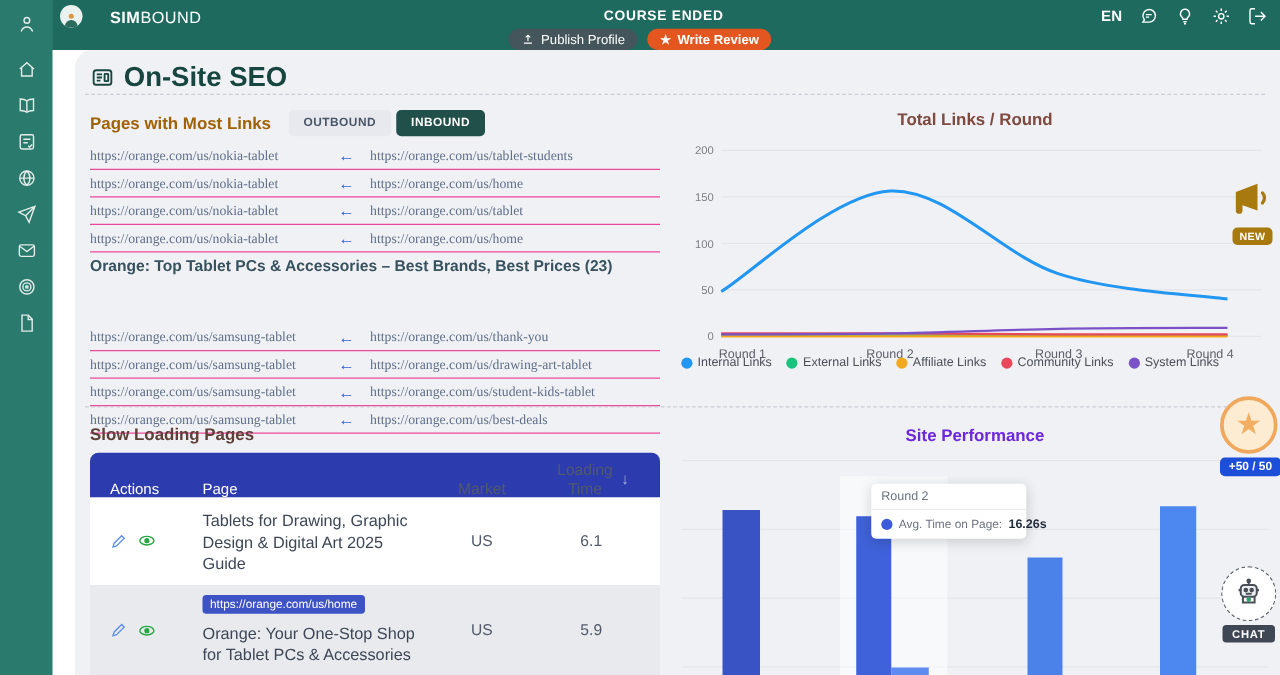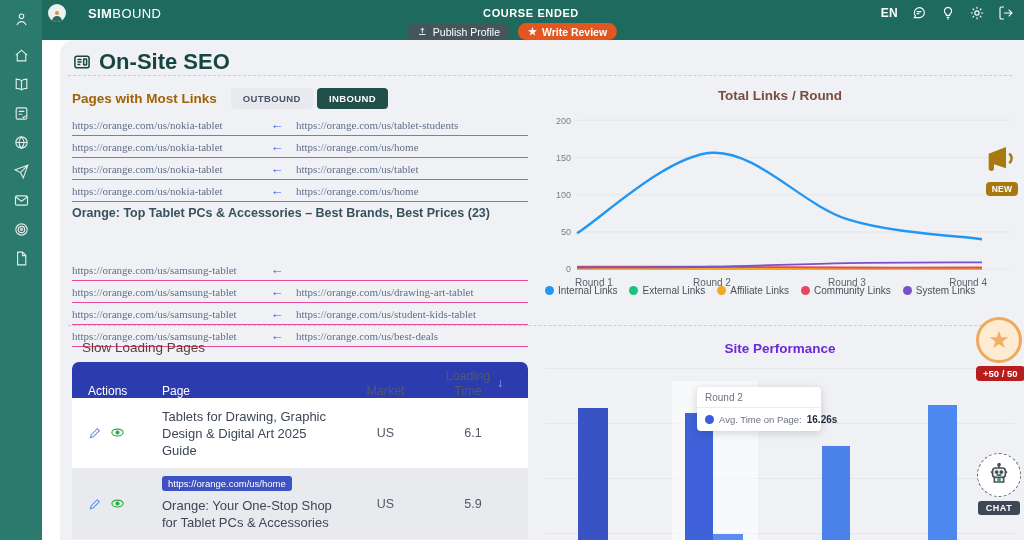--- a/index.html
+++ b/index.html
@@ -47,21 +47,21 @@
 
   .link-rows { position:absolute; left:12px; top:74px; width:456px; }
   .link-rows.g2 { top:186px;margin-top:33px; }
   .link-row { height:22px; display:flex; align-items:center; border-bottom:1px solid #ec4899; font-size:11px; color:#5f6f8a;font-family:Liberation Serif, serif; }
   .link-row .tgt { width:186px; white-space:nowrap; overflow:hidden; }
   .link-row .arrow { width:38px; text-align:center; color:#2f5ee0; font-weight:bold; font-size:13px; }
   .link-row .src { flex:1; white-space:nowrap; overflow:hidden; }
   .clip-row { height:5px; overflow:hidden; }
   .group2-title { position:absolute; left:12px; top:166px; font-size:12.5px; font-weight:bold; color:#37525e; }
 
-  .slow-title { position:absolute; left:12px; top:300px; font-size:13.5px; font-weight:normal; color:#5d4037;margin-left:10px; }
+  .slow-title { position:absolute; left:12px; top:300px; font-size:13.5px; font-weight:bold; color:#5d4037; }
   .slow-table { position:absolute; left:12px; top:322px; width:456px; border-radius:7px 7px 0 0; overflow:hidden; height:178px; }
   .t-head { display:flex; align-items:flex-end; background:#2c3cae; color:#fff; font-size:12px; min-height:36px; }
   .t-row { display:flex; align-items:center; background:#fff; }
   .t-row.alt { background:#e9eaee; }
   .c-actions { width:90px; padding-left:16px; display:flex; gap:8px; align-items:center; }
   .c-page { width:186px; padding:8px 4px 8px 0; }
   .c-market { width:75px; text-align:center; font-size:12.5px; color:#51596a; }
   .c-loading { width:100px; text-align:center; font-size:12.5px; color:#51596a; }
   .t-head .c-page { padding:0; }
   .t-head .c-loading { display:flex; align-items:center; justify-content:center; gap:4px; line-height:1.15; cursor:pointer; }
@@ -93,21 +93,21 @@
   .bc-tooltip .tt-dot { width:9px; height:9px; border-radius:50%; background:#3b5bdb; flex:none; }
   .bc-tooltip .tt-label { font-size:9.5px; color:#6b7280; white-space:nowrap; }
   .bc-tooltip .tt-value { font-size:10px; font-weight:bold; color:#1f2937; white-space:nowrap; }
 
   
   .float-mega { position:absolute; left:984px; top:144px; width:36px; text-align:center; z-index:7; cursor:pointer; }
   .badge-dark { display:inline-block; background:#a8790f; color:#fff; font-size:8.5px; font-weight:bold; padding:2px 6px; border-radius:4px; margin-top:2px; letter-spacing:.3px; }
   .float-star { position:absolute; left:976px; top:317px; z-index:7; cursor:pointer; text-align:center; }
   .star-circle { width:46px; height:46px; border-radius:50%; border:3px solid #f0a85c; background:#fdebd2; display:flex; align-items:center; justify-content:center; }
   .star-circle span { color:#f2ae62; font-size:24px; line-height:1; }
-  .points-badge { display:inline-block; background:#b91c1c; color:#fff; font-size:9.5px; font-weight:bold; padding:2px 7px; border-radius:4px; margin-top:3px; white-space:nowrap; }
+  .points-badge { display:inline-block; background:#1d4ed8; color:#fff; font-size:9.5px; font-weight:bold; padding:2px 7px; border-radius:4px; margin-top:3px; white-space:nowrap; }
   .float-chat { position:absolute; left:977px; top:453px; z-index:7; cursor:pointer; text-align:center; }
   .robot-circle { width:44px; height:44px; border-radius:50%; border:1.6px dashed #5f6670; background:#fff; display:flex; align-items:center; justify-content:center; margin:0 auto; }
   .chat-badge { display:inline-block; background:#3f4754; color:#fff; font-size:9px; font-weight:bold; letter-spacing:.6px; padding:2px 8px; border-radius:3px; margin-top:3px; }
 </style>
 </head>
 <body>
 
 <div id="app">
 
   <header class="topbar">
@@ -262,20 +262,21 @@
           <span class="src">https://orange.com/us/home</span>
         </div>
     </div>
 
     <div class="group2-title">Orange: Top Tablet PCs &amp; Accessories – Best Brands, Best Prices (23)</div>
 
     <div class="link-rows g2">
       <div class="link-row">
           <span class="tgt">https://orange.com/us/samsung-tablet</span>
           <span class="arrow">←</span>
+          <span class="src">https://orange.com/us/thank-you</span>
         </div>
       <div class="link-row">
           <span class="tgt">https://orange.com/us/samsung-tablet</span>
           <span class="arrow">←</span>
           <span class="src">https://orange.com/us/drawing-art-tablet</span>
         </div>
       <div class="link-row">
           <span class="tgt">https://orange.com/us/samsung-tablet</span>
           <span class="arrow">←</span>
           <span class="src">https://orange.com/us/student-kids-tablet</span>

